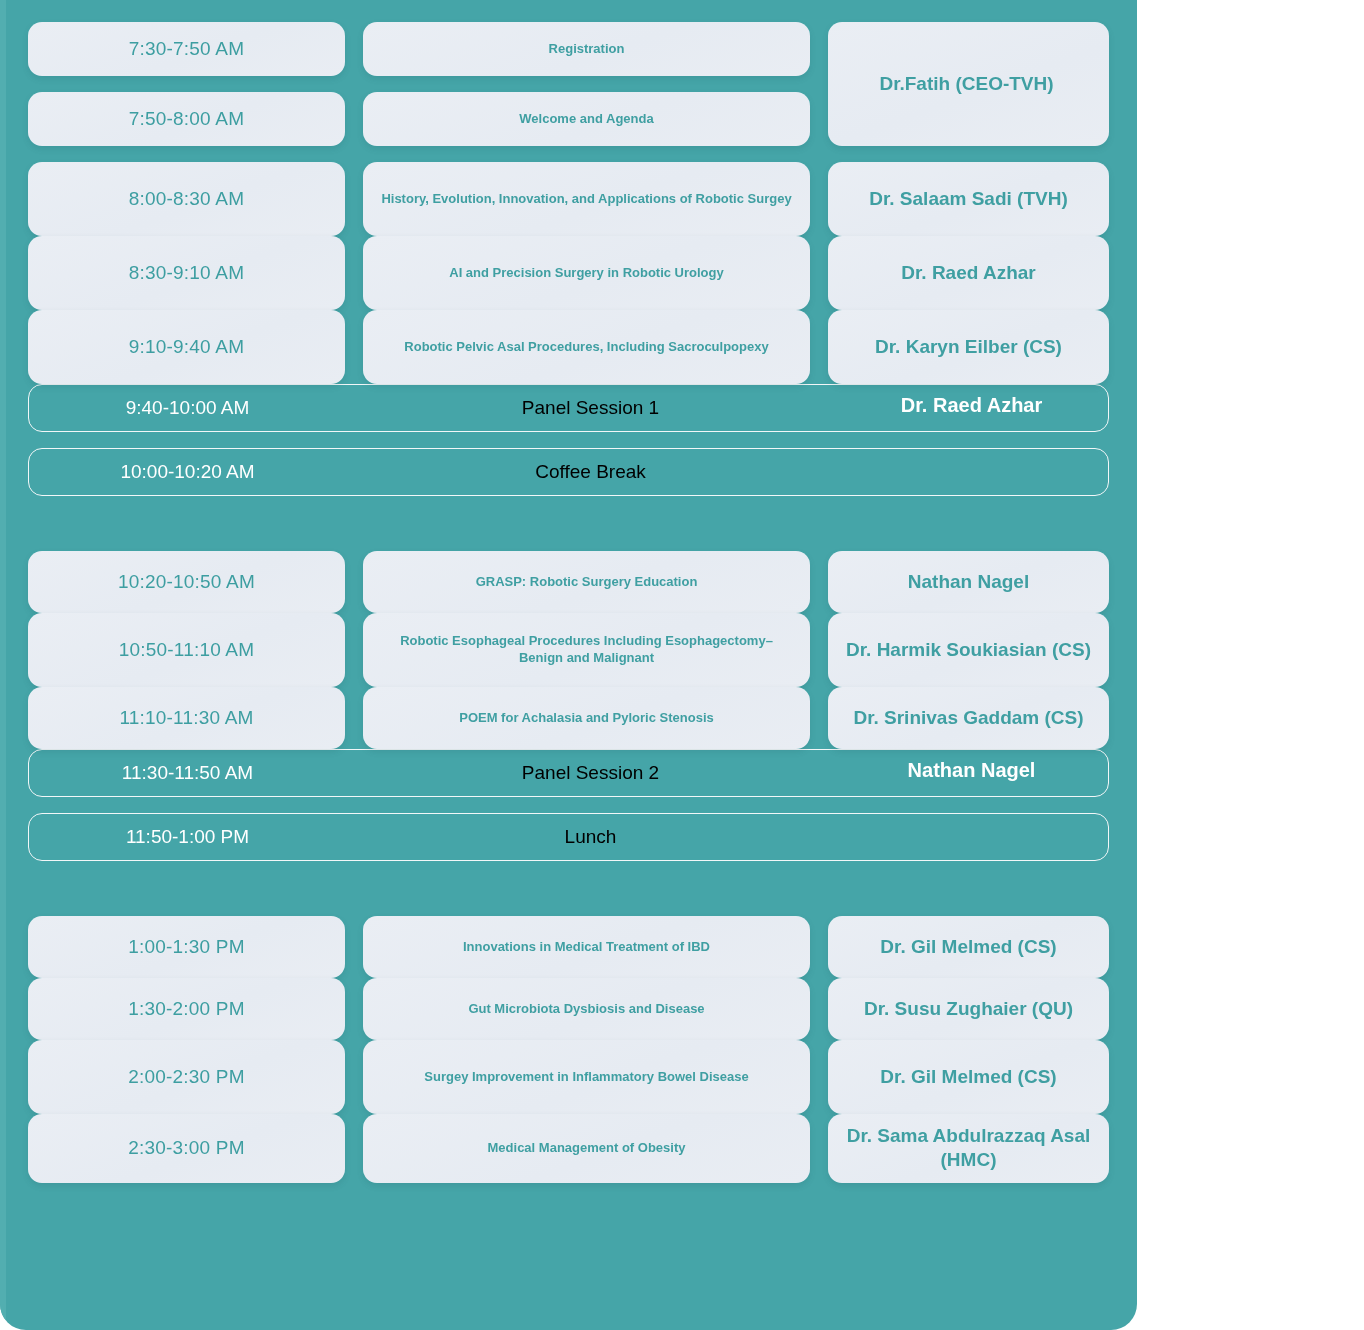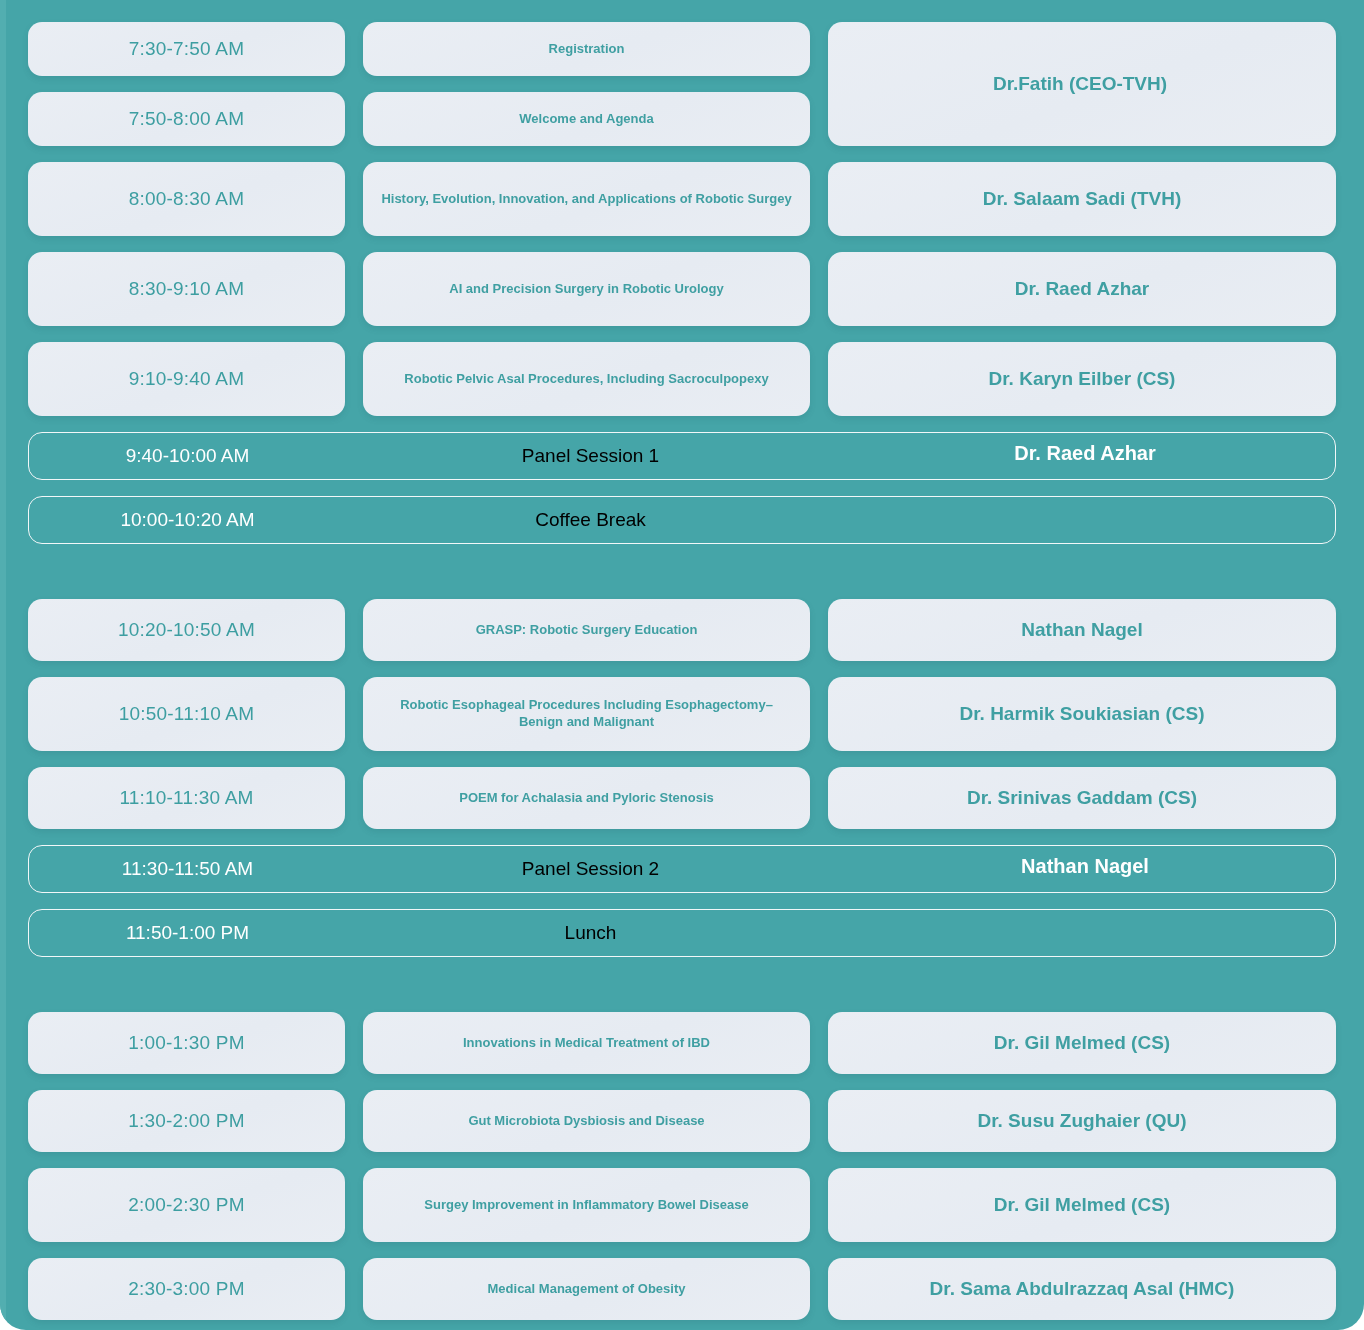--- a/index.html
+++ b/index.html
@@ -12,21 +12,21 @@
   }
 
   body {
     background: #ffffff;
     font-family: "Liberation Sans", "DejaVu Sans", sans-serif;
   }
 
   
   #agenda-panel {
     position: relative;
-    width: 1364px;
+    width: 1137px;
     height: 1330px;
     background: #45a5a8;
     border-radius: 0 0 26px 26px;
     padding: 22px 28px 40px 28px;
     overflow: hidden;
   }
   
   #agenda-panel::before {
     content: "";
     position: absolute;
@@ -39,21 +39,20 @@
 
   
   .section { display: block; }
   .section + .section { margin-top: 55px; }
 
   
   .row {
     display: flex;
     align-items: stretch;
     gap: 18px;
-    margin-bottom: 16px;
   }
   .row:last-child { margin-bottom: 0; }
 
   .cell {
     background: linear-gradient(160deg, #eaeef4 0%, #e6ebf2 55%, #e9edf3 100%);
     border-radius: 14px;
     box-shadow: 0 3px 6px rgba(25, 80, 85, 0.13);
     display: flex;
     align-items: center;
     justify-content: center;

